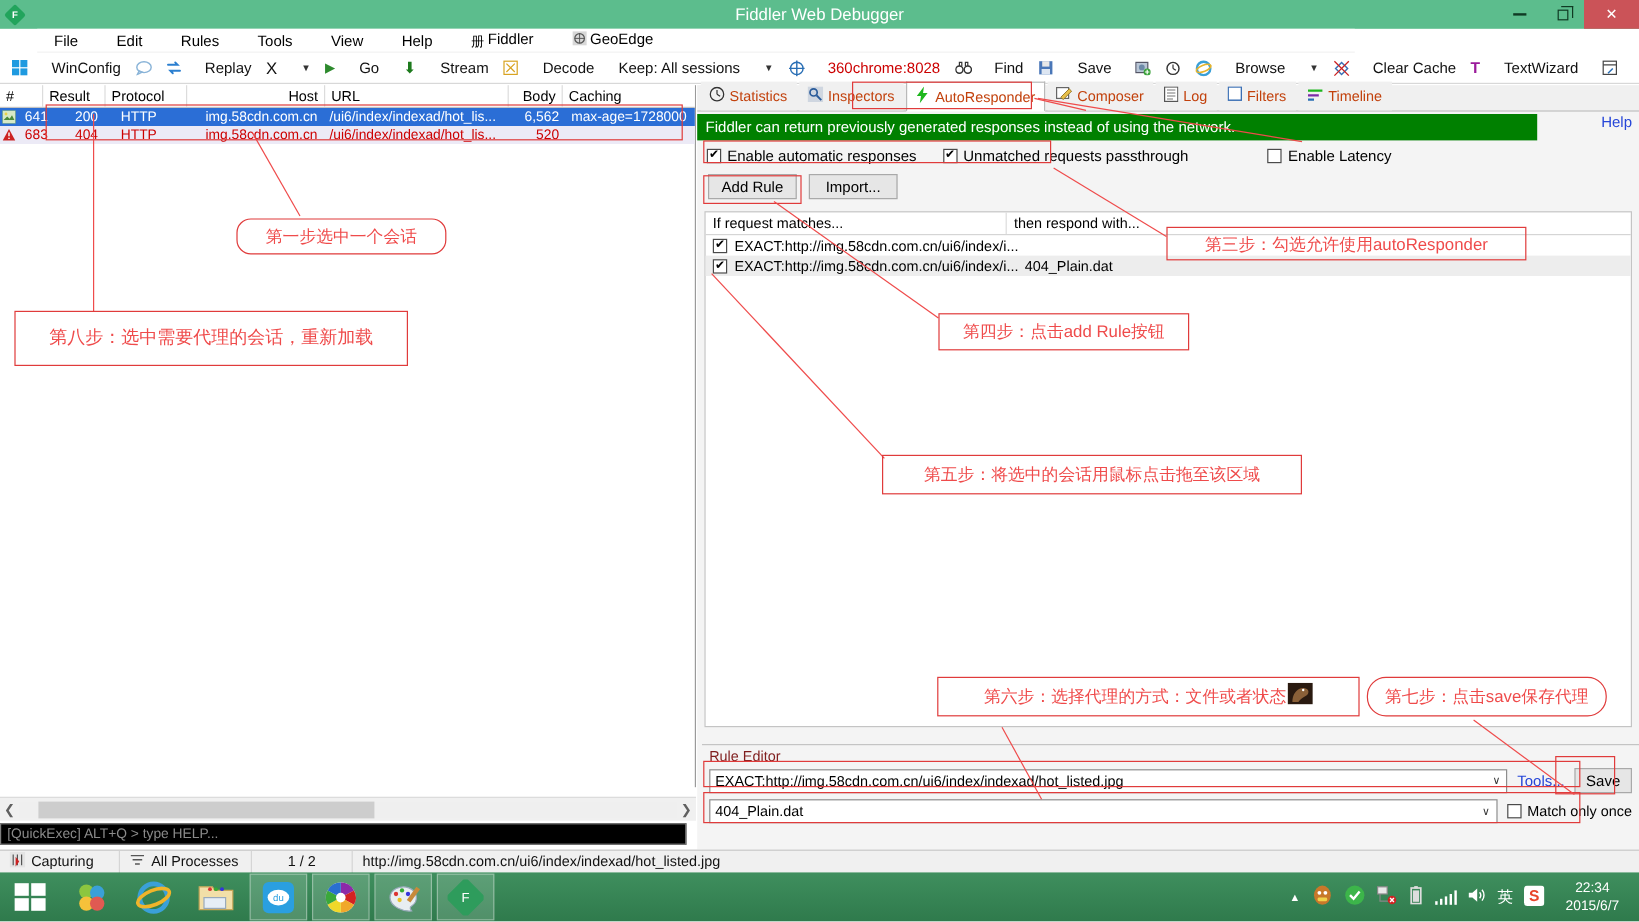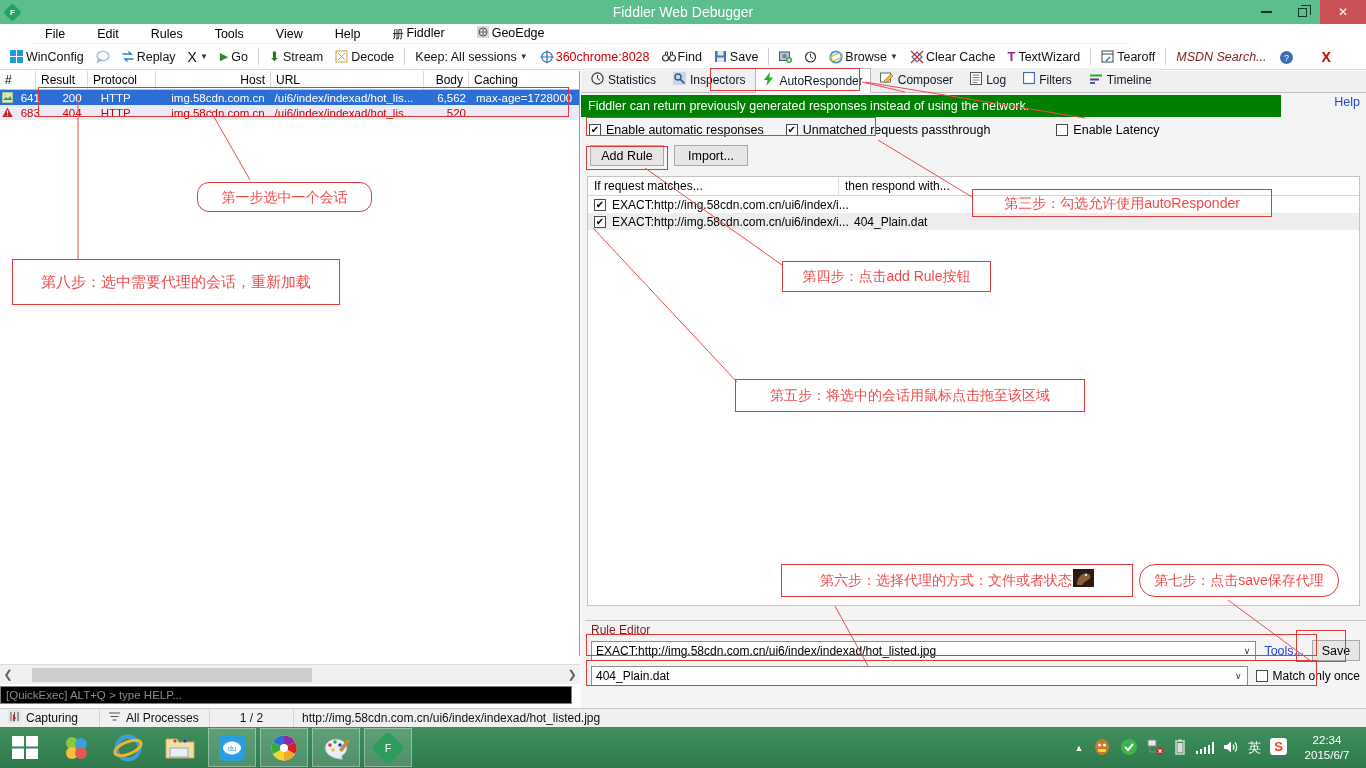--- a/index.html
+++ b/index.html
@@ -47,21 +47,21 @@
   }
   .menuitem { padding:2px 8px; font-size:12.5px; color:#000; white-space:nowrap; }
   .menu-icon { display:inline-block; margin-right:3px; vertical-align:-1px; }
 
   
   .toolbar {
     position:absolute; left:0; top:44px; width:1366px; height:26px;
     background:#ffffff; display:flex; align-items:center; padding-left:4px;
     border-bottom:1px solid #d8d8d8; white-space:nowrap; overflow:hidden;
   }
-  .tbitem { display:flex; align-items:center; gap:3px; padding:1px 6px; font-size:12.5px; color:#111; }
+  .tbitem { display:flex; align-items:center; gap:20px; padding:1px 6px; font-size:12.5px; color:#111; }
   .tbsep { width:1px; height:17px; background:#cfcfcf; margin:0 4px; }
   .tb-red { color:#cc0000; }
   .tb-gray { color:#7f1d1d;font-style:italic; }
   .tb-x { color:#cc0000; font-weight:bold; font-size:14px; }
   .caret { font-size:8px; color:#333; }
   .sq { display:inline-block; width:13px; height:13px; }
 
   
   .grid {
     position:absolute; left:0; top:71px; width:580px; height:585px;
@@ -101,21 +101,21 @@
     font-size:12px; color:#111;text-align:right;
   }
   .sbcell { padding:0 8px; height:19px; display:flex; align-items:center; gap:5px;
             border-right:1px solid #d5d5d5; }
 
   
   .rpane { position:absolute; left:581px; top:71px; width:785px; height:637px; background:#f4f4f4; }
   .tabstrip { display:flex; align-items:flex-end; height:22px; background:#f0f0f0;
               border-bottom:1px solid #c0c0c0; padding-left:3px; gap:2px; }
   .tab { display:flex; align-items:center; gap:4px; padding:3px 7px 3px 6px; font-size:12px;
-         color:#0f172a; background:#f0f0f0; border:1px solid transparent; }
+         color:#c2410c; background:#f0f0f0; border:1px solid transparent; }
   .tab.active { background:#ffffff; border:1px solid #b9b9b9; border-bottom:1px solid #fff;
                 position:relative; top:1px; }
   .banner {
     margin:2px 0 0 0; height:22px; background:#008000; color:#fff; font-size:12.5px;
     display:flex; align-items:center; padding-left:7px; width:700px;
   }
   .helpwrap { position:absolute; right:6px; top:24px; font-size:12.5px; color:#2646d8; }
   .chkrow { display:flex; align-items:center; gap:0px; padding:6px 0 0 8px; font-size:12.5px; }
   .chk { display:inline-flex; align-items:center; gap:5px; margin-right:22px; }
   .cbox { width:12px; height:12px; border:1px solid #4a4a4a; background:#fff;

